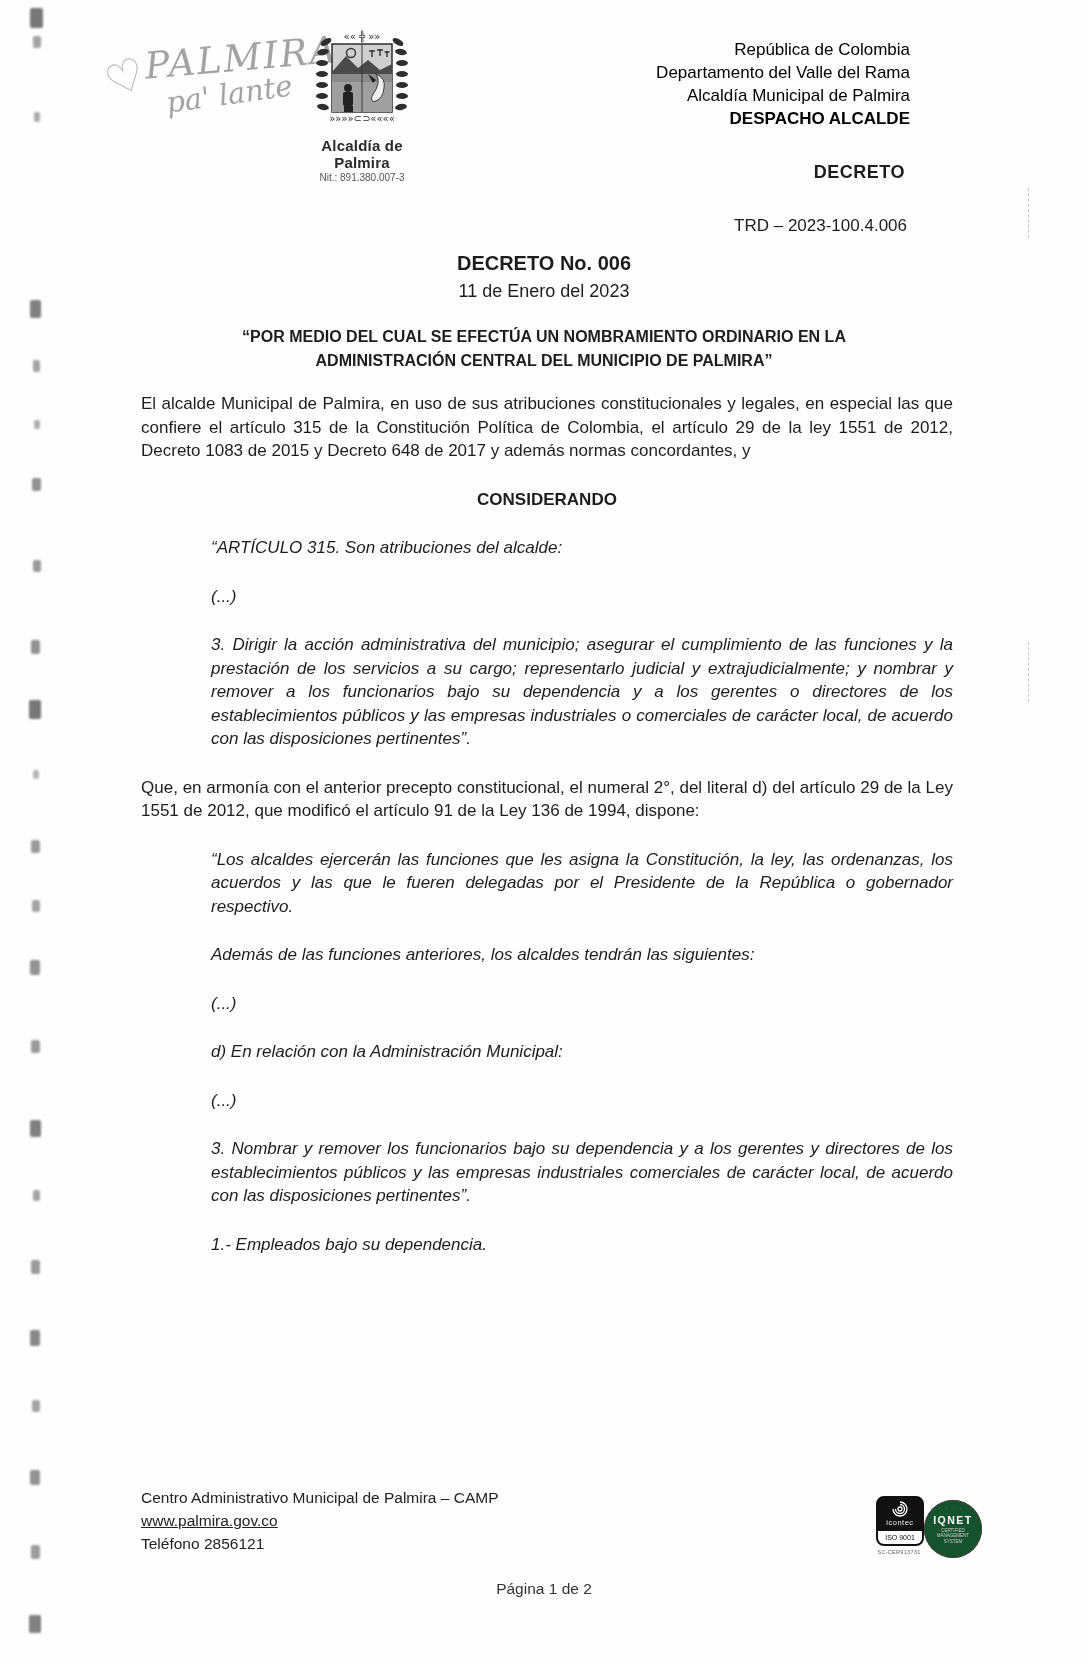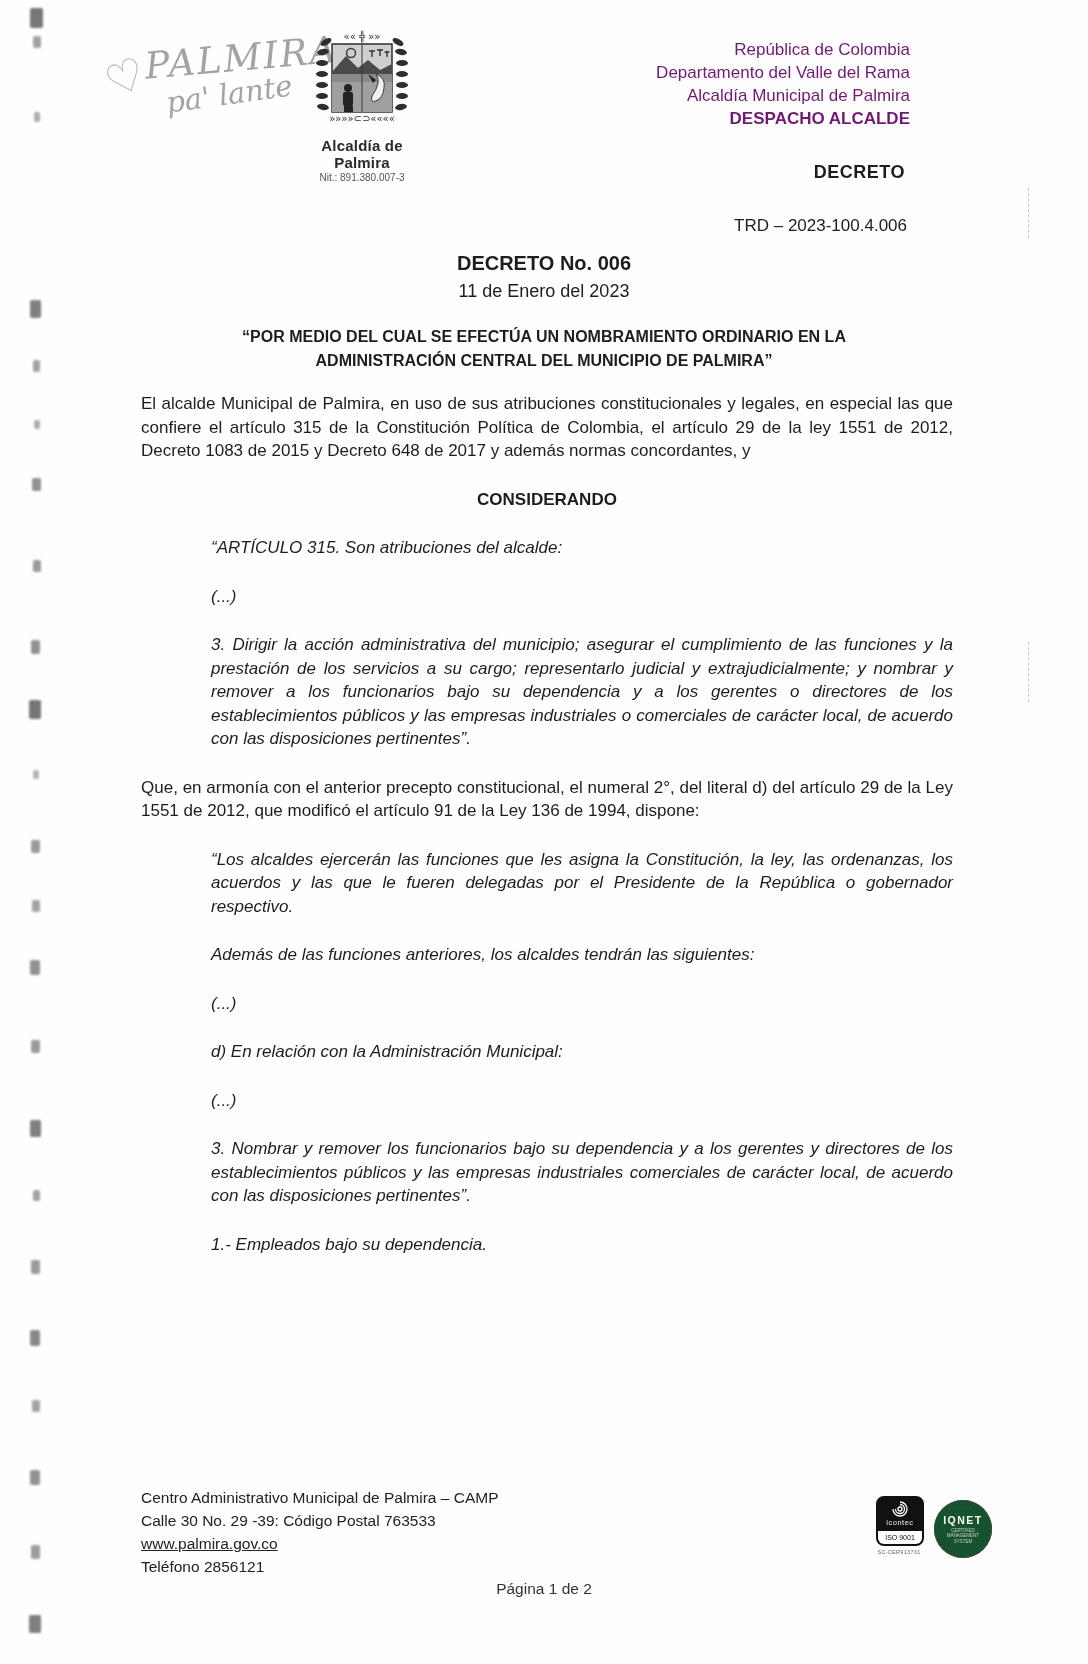--- a/index.html
+++ b/index.html
@@ -29,21 +29,21 @@
     font-style:normal;
   }
   .brand-line1{font-size:37px;letter-spacing:2px;margin-left:34px;}
   .brand-line2{font-size:29px;margin-left:52px;margin-top:2px;transform:rotate(-3deg);}
   .seal-wrap{position:absolute;left:300px;top:30px;width:124px;text-align:center;}
   .seal-svg{display:block;margin:0 auto;}
   .seal-caption{font-size:15px;font-weight:bold;color:#2a2a2a;margin-top:3px;letter-spacing:.2px;}
   .seal-nit{font-size:10px;color:#555;margin-top:1px;}
   .gov-block{
     position:absolute;top:38px;right:178px;
-    text-align:right;font-size:17px;line-height:23px;color:#701a75;
+    text-align:right;font-size:17px;line-height:23px;color:#000000;
   }
   .gov-block .bold{font-weight:bold;}
   .doc-type{
     position:absolute;top:162px;right:183px;
     font-size:18px;font-weight:bold;letter-spacing:.5px;
   }
   .trd{position:absolute;top:216px;right:181px;font-size:17px;}
   
   .decree-no{position:absolute;top:252px;left:0;width:100%;text-align:center;font-size:20px;font-weight:bold;}
   .decree-date{position:absolute;top:281px;left:0;width:100%;text-align:center;font-size:18px;}
@@ -62,21 +62,21 @@
   
   .footer{
     position:absolute;left:141px;top:1486px;
     font-size:15.5px;line-height:23px;color:#222;
   }
   .footer .link{text-decoration:underline;color:#222;cursor:pointer;}
   .page-number{
     position:absolute;top:1580px;left:0;width:100%;
     text-align:center;font-size:15.5px;color:#333;
   }
-  .badges{position:absolute;left:876px;top:1496px;display:flex;align-items:flex-start;gap:12px;}
+  .badges{position:absolute;left:876px;top:1496px;display:flex;align-items:flex-start;gap:2px;}
   .badge-icontec{width:46px;text-align:center;}
   .icontec-box{
     width:44px;border-radius:8px;overflow:hidden;border:2px solid #111;background:#111;
   }
   .icontec-top{color:#fff;padding:3px 0 2px;}
   .icontec-spiral{display:block;margin:0 auto 1px;}
   .icontec-name{font-size:7.5px;letter-spacing:.5px;color:#eee;}
   .icontec-iso{background:#fff;color:#111;font-size:7px;padding:3px 0;border-top:2px solid #111;}
   .icontec-cert{font-size:5.5px;color:#666;margin-top:3px;letter-spacing:.3px;}
   .badge-iqnet{
@@ -218,21 +218,20 @@
     <p class="quote">Además de las funciones anteriores, los alcaldes tendrán las siguientes:</p>
     <p class="quote">(...)</p>
     <p class="quote">d) En relación con la Administración Municipal:</p>
     <p class="quote">(...)</p>
     <p class="quote">3. Nombrar y remover los funcionarios bajo su dependencia y a los gerentes y directores de los establecimientos públicos y las empresas industriales comerciales de carácter local, de acuerdo con las disposiciones pertinentes”.</p>
     <p class="quote">1.- Empleados bajo su dependencia.</p>
   </div>
 
   <div class="footer">
     <div>Centro Administrativo Municipal de Palmira – CAMP</div>
-    <div>Calle 30 No. 29 -39: Código Postal 763533</div>
     <div class="link">www.palmira.gov.co</div>
     <div>Teléfono 2856121</div>
   </div>
 
   <div class="page-number">Página 1 de 2</div>
 
   <div class="badges">
     <div class="badge-icontec">
       <div class="icontec-box">
         <div class="icontec-top">

